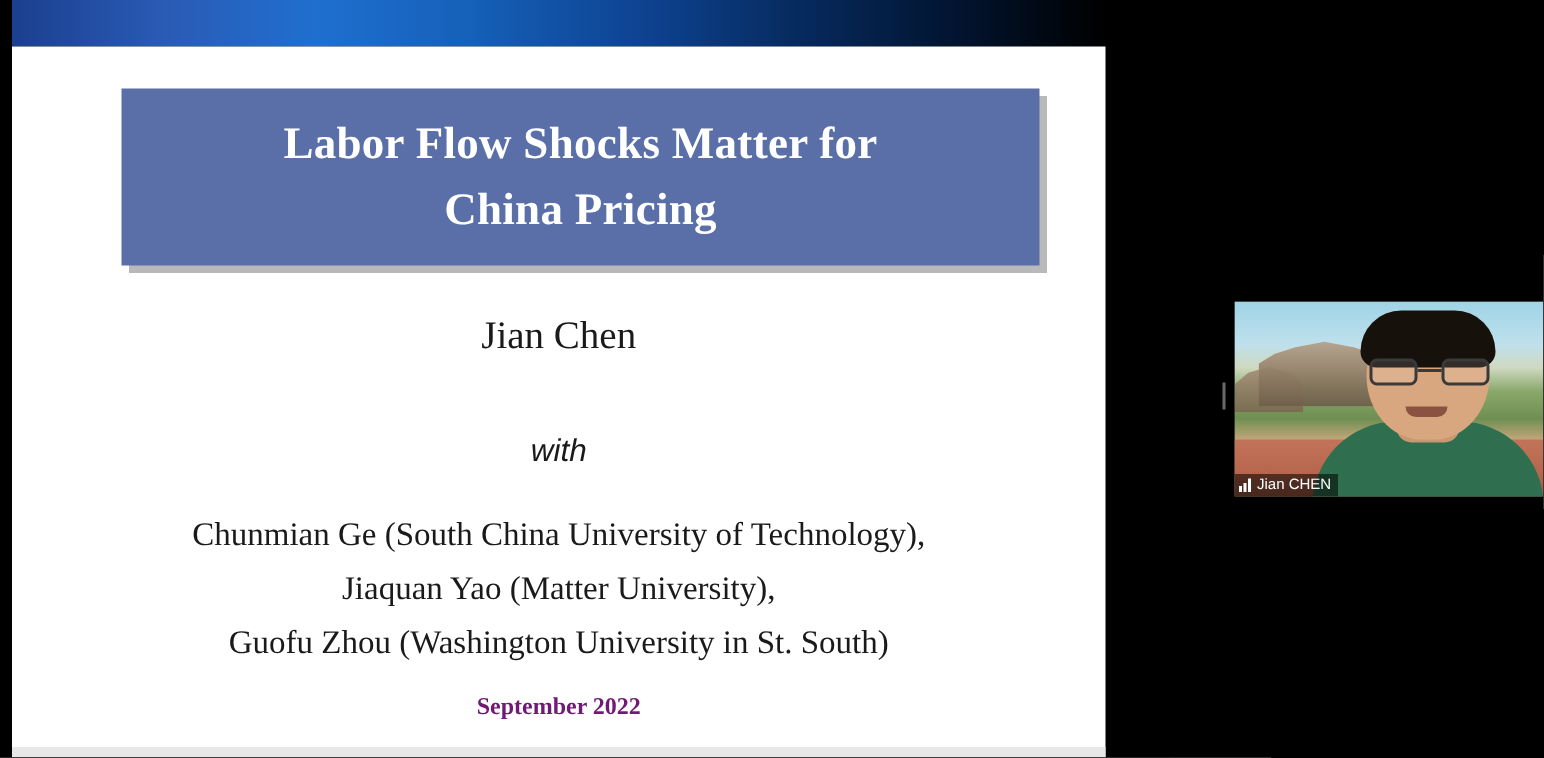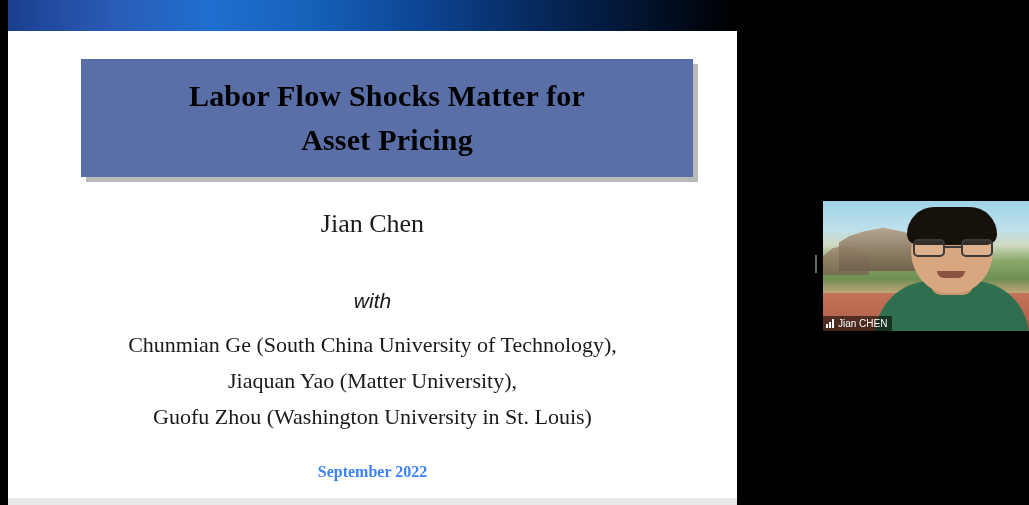--- a/index.html
+++ b/index.html
@@ -67,21 +67,21 @@
     height: 118px;
     background: #5a6fa8;
     display: flex;
     flex-direction: column;
     align-items: center;
     justify-content: center;
   }
   .title-line {
     font-family: "Liberation Serif", serif;
     font-weight: bold;
-    color: #000000;
+    color: #ffffff;
     font-size: 30px;
     line-height: 44px;
     letter-spacing: 0.2px;
     text-align: left;
   }
   .author {
     position: absolute;
     top: 178px;
     left: 0;
     width: 729px;
@@ -96,40 +96,40 @@
     left: 0;
     width: 729px;
     text-align: center;
     font-family: Liberation Sans, sans-serif;
     font-style: italic;
     font-size: 21px;
     color: #1a1a1a;
   }
   .coauthors {
     position: absolute;
-    top: 296px;
+    top: 307px;
     left: 0;
     width: 729px;
     text-align: center;
     font-family: "Liberation Serif", serif;
     font-size: 22px;
     line-height: 36px;
     color: #1a1a1a;
   }
   .coauthor-line { display: block; }
   .date {
     position: absolute;
     top: 432px;
     left: 0;
     width: 729px;
     text-align: center;
     font-family: "Liberation Serif", serif;
     font-weight: bold;
     font-size: 16px;
-    color: #3b82f6;
+    color: #701a75;
   }
 
   
   .video-tile {
     position: absolute;
     left: 823px;
     top: 201px;
     width: 206px;
     height: 130px;
     overflow: hidden;
@@ -309,31 +309,31 @@
 
   <div class="share-area">
 
     <div class="slide-top-gradient"></div>
 
     <div class="slide">
 
       <div class="title-box-shadow"></div>
       <div class="title-box">
         <div class="title-line">Labor Flow Shocks Matter for</div>
-        <div class="title-line">Asset Pricing</div>
+        <div class="title-line">China Pricing</div>
       </div>
 
       <div class="author">Jian Chen</div>
 
       <div class="with-word">with</div>
 
       <div class="coauthors">
         <span class="coauthor-line">Chunmian Ge (South China University of Technology),</span>
         <span class="coauthor-line">Jiaquan Yao (Matter University),</span>
-        <span class="coauthor-line">Guofu Zhou (Washington University in St. Louis)</span>
+        <span class="coauthor-line">Guofu Zhou (Washington University in St. South)</span>
       </div>
 
       <div class="date">September 2022</div>
     </div>
 
     <div class="slide-bottom-strip"></div>
   </div>
 
   <div class="share-divider"></div>
 

